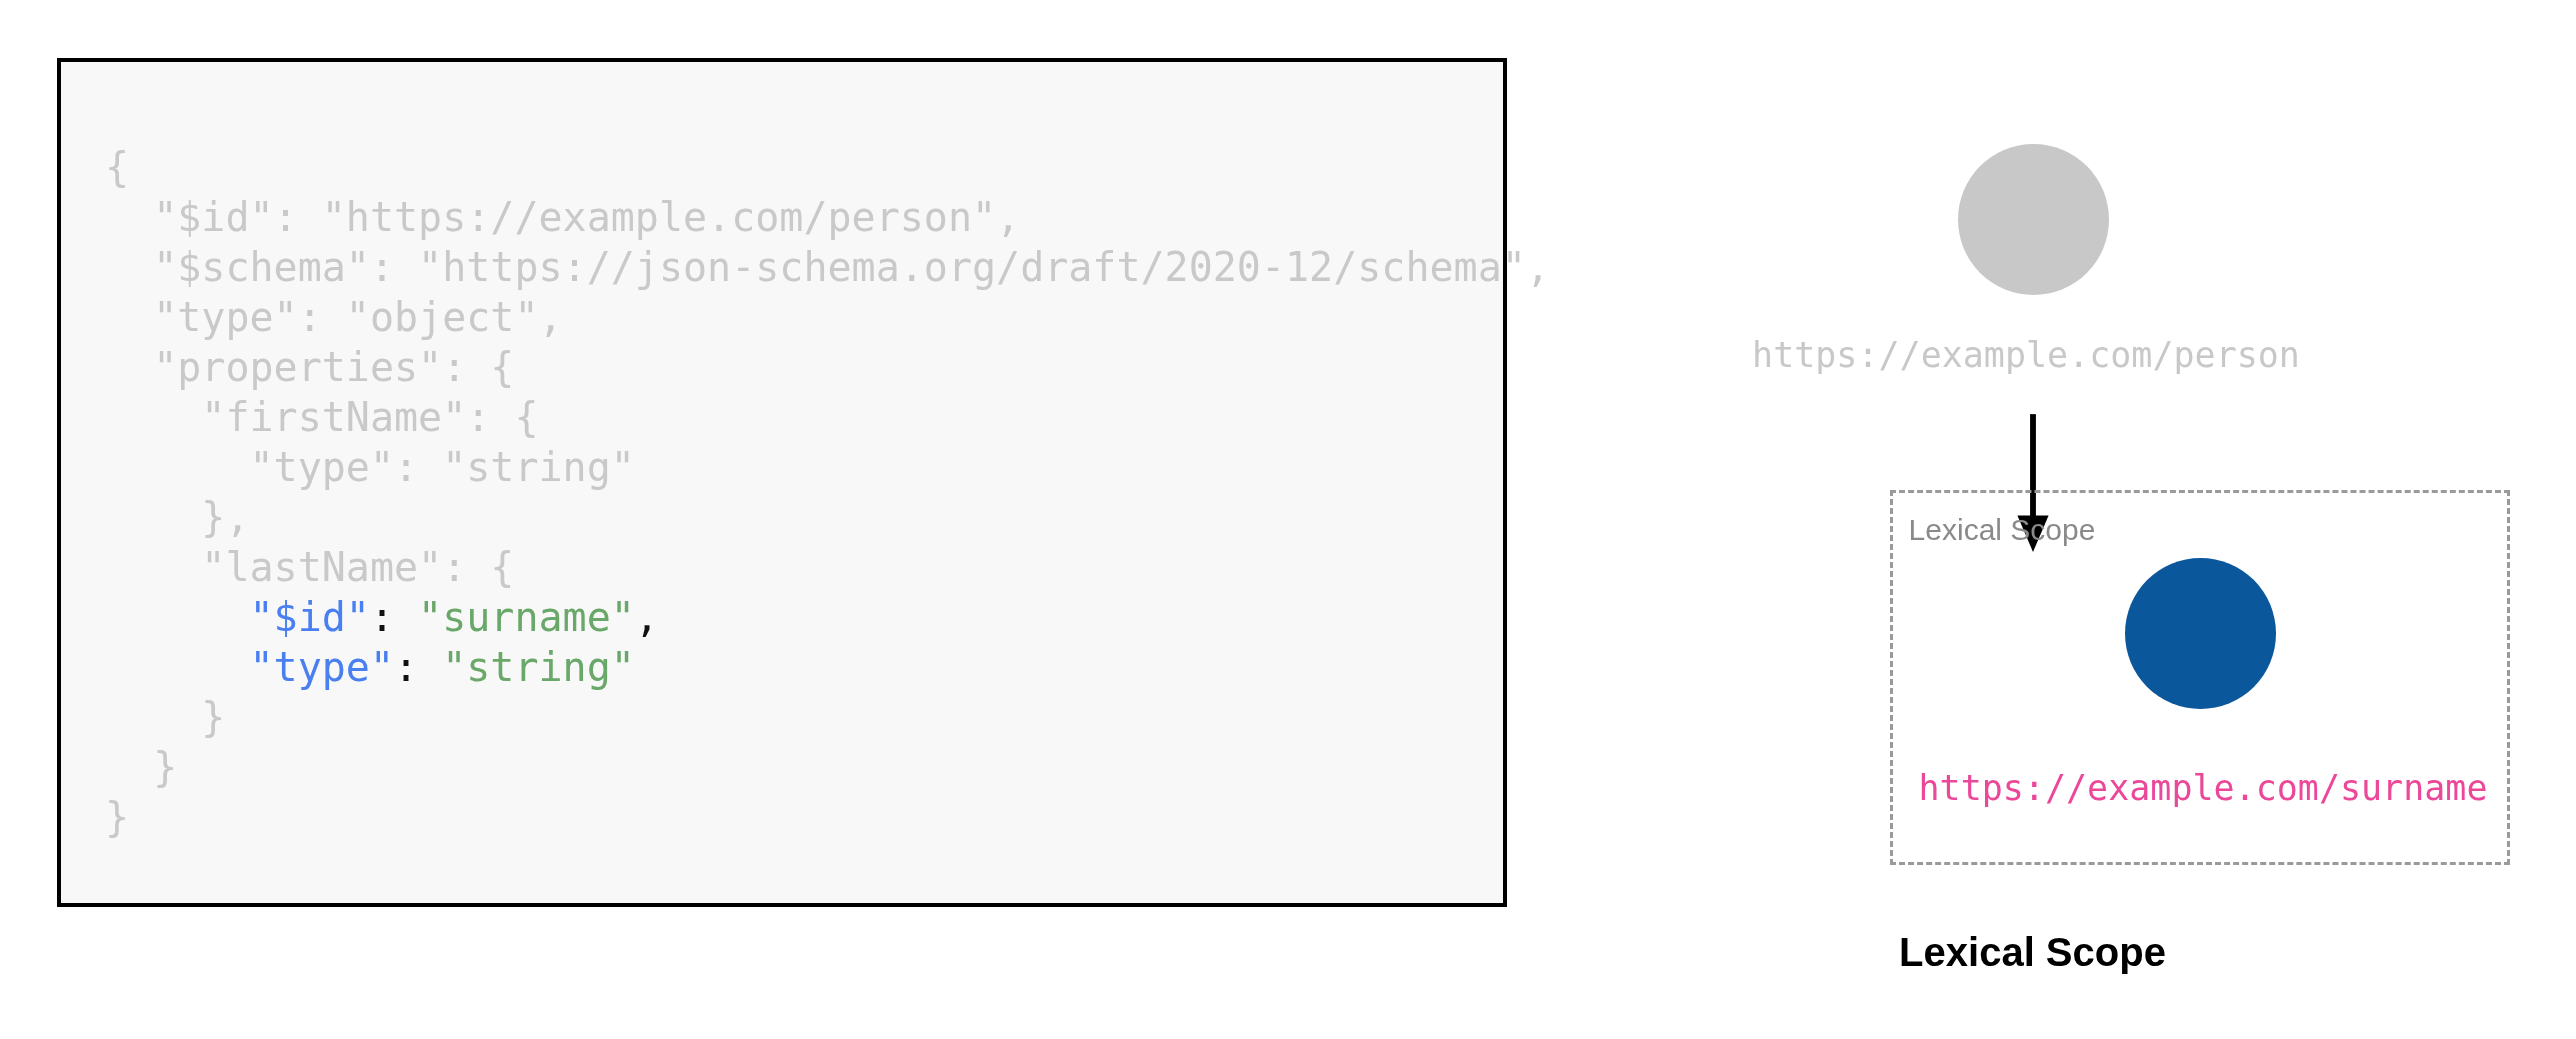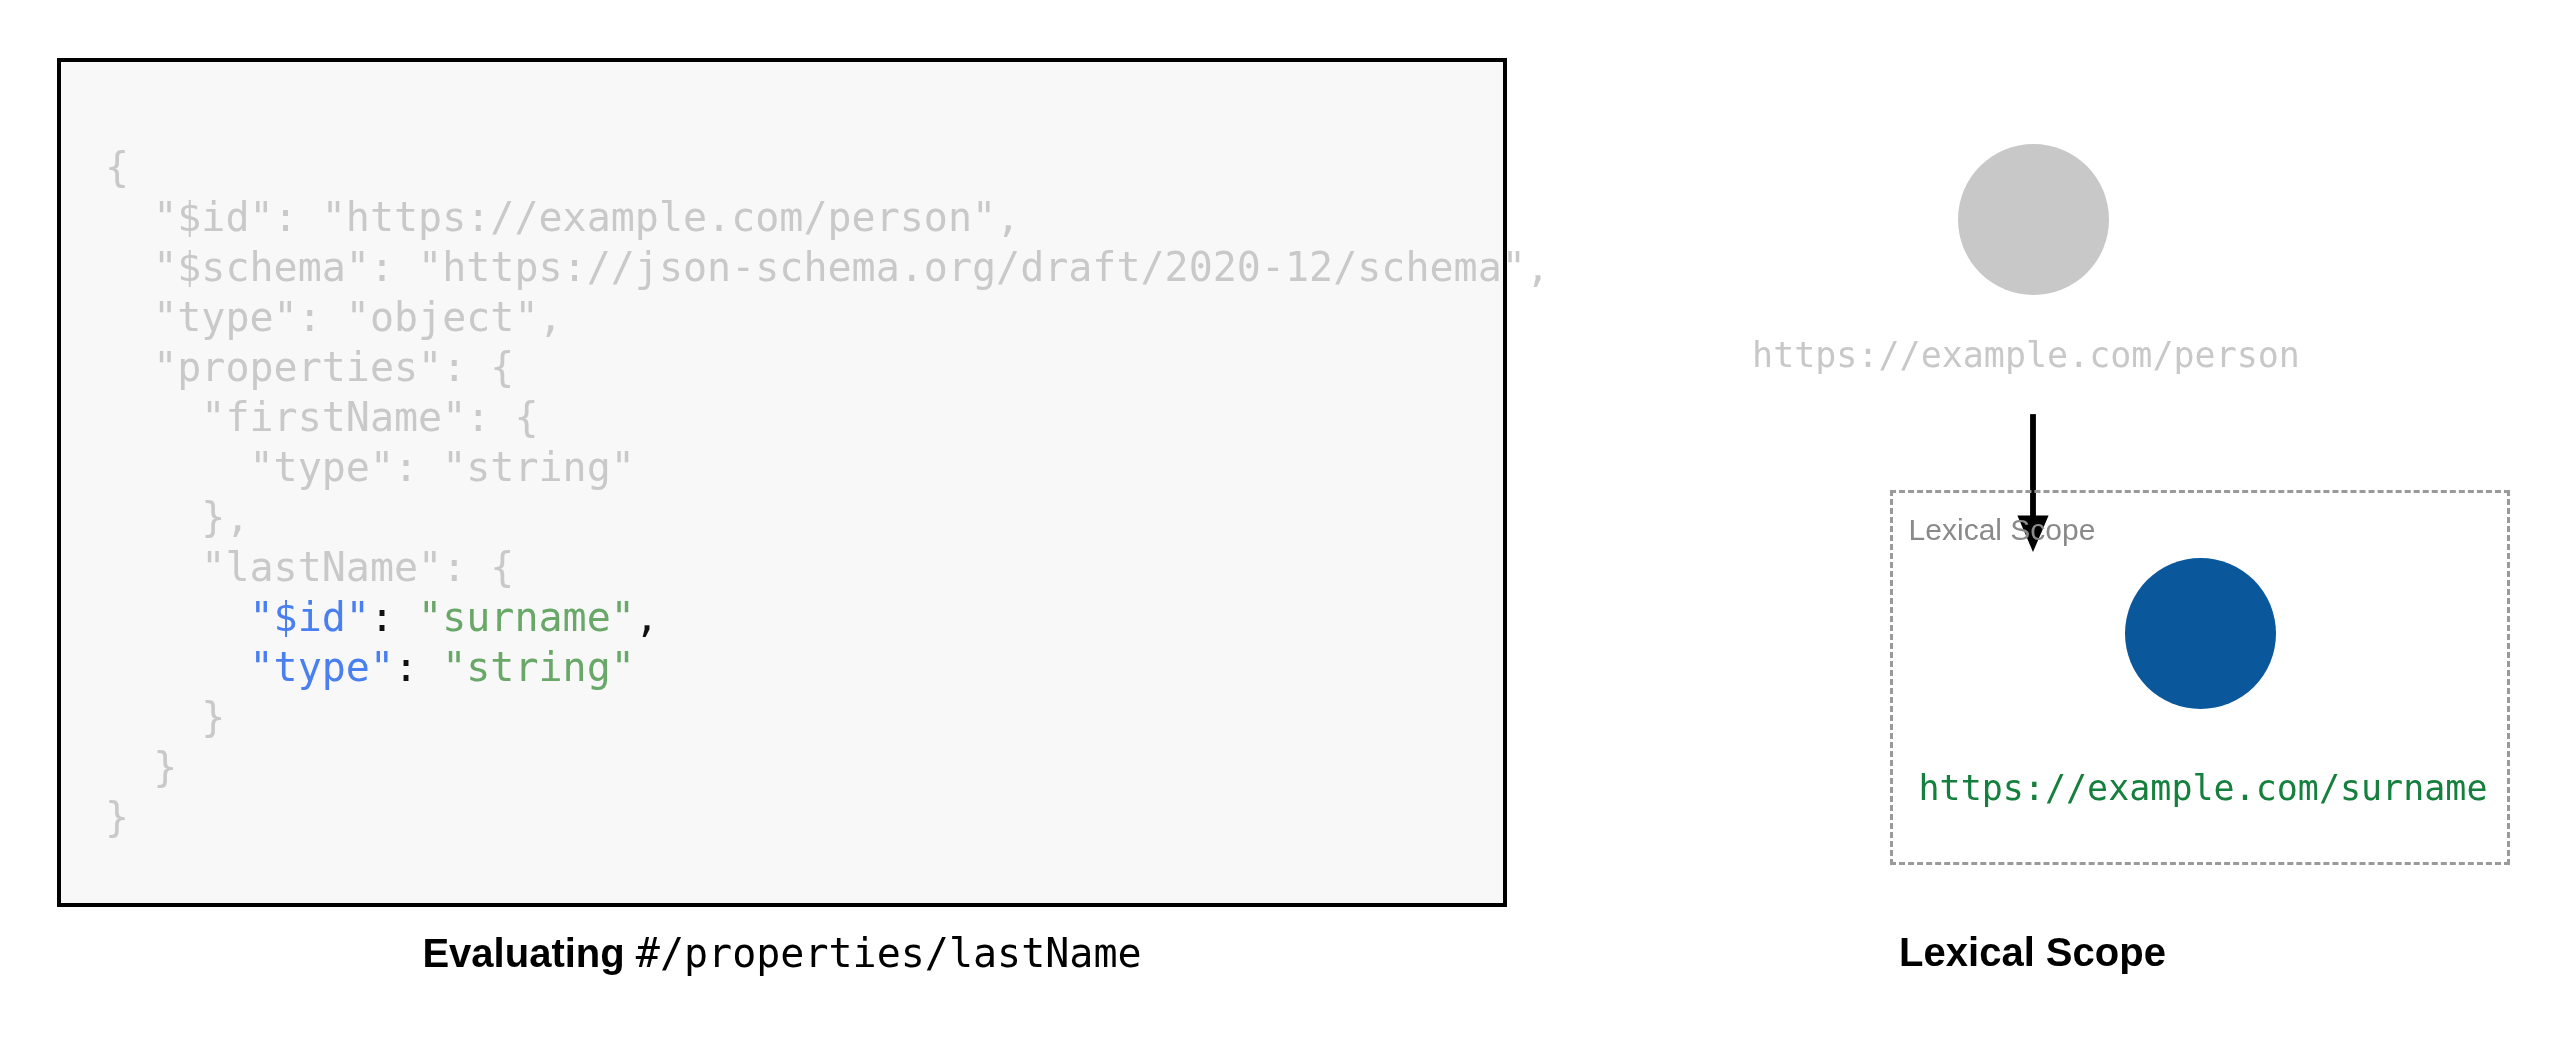--- a/index.html
+++ b/index.html
@@ -138,21 +138,21 @@
     background: #0a579c;
   }
   #scope-url {
     position: absolute;
     left: 0;
     top: 275px;
     width: 620px;
     text-align: center;
     font-family: "DejaVu Sans Mono", "Liberation Mono", monospace;
     font-size: 35px;
-    color: #15803d;
+    color: #ec4899;
     white-space: nowrap;
   }
 
   #right-caption {
     position: absolute;
     left: 0;
     top: 930px;
     width: 935px;
     text-align: center;
     font-family: "Liberation Sans", sans-serif;
@@ -178,23 +178,20 @@
 <span class="code-line"><span class="tok-dim">    </span><span class="tok-dim">},</span></span>
 <span class="code-line"><span class="tok-dim">    </span><span class="tok-dim">"lastName": {</span></span>
 <span class="code-line"><span class="tok-dim">      </span><span class="tok-key">"$id"</span><span class="tok-punc">: </span><span class="tok-str">"surname"</span><span class="tok-punc">,</span></span>
 <span class="code-line"><span class="tok-dim">      </span><span class="tok-key">"type"</span><span class="tok-punc">: </span><span class="tok-str">"string"</span></span>
 <span class="code-line"><span class="tok-dim">    </span><span class="tok-dim">}</span></span>
 <span class="code-line"><span class="tok-dim">  </span><span class="tok-dim">}</span></span>
 <span class="code-line"><span class="tok-dim"></span><span class="tok-dim">}</span></span>
 </pre>
   </div>
 
-  <div id="left-caption">
-    <span class="cap-bold">Evaluating</span><span class="cap-bold"> </span><span class="cap-mono">#/properties/lastName</span>
-  </div>
 
 </div>
 
 <div id="right-panel">
 
   <div id="root-circle"></div>
 
   <div id="root-label">https://example.com/person</div>
 
   <svg id="arrow-svg" viewBox="0 0 160 215" xmlns="http://www.w3.org/2000/svg">

